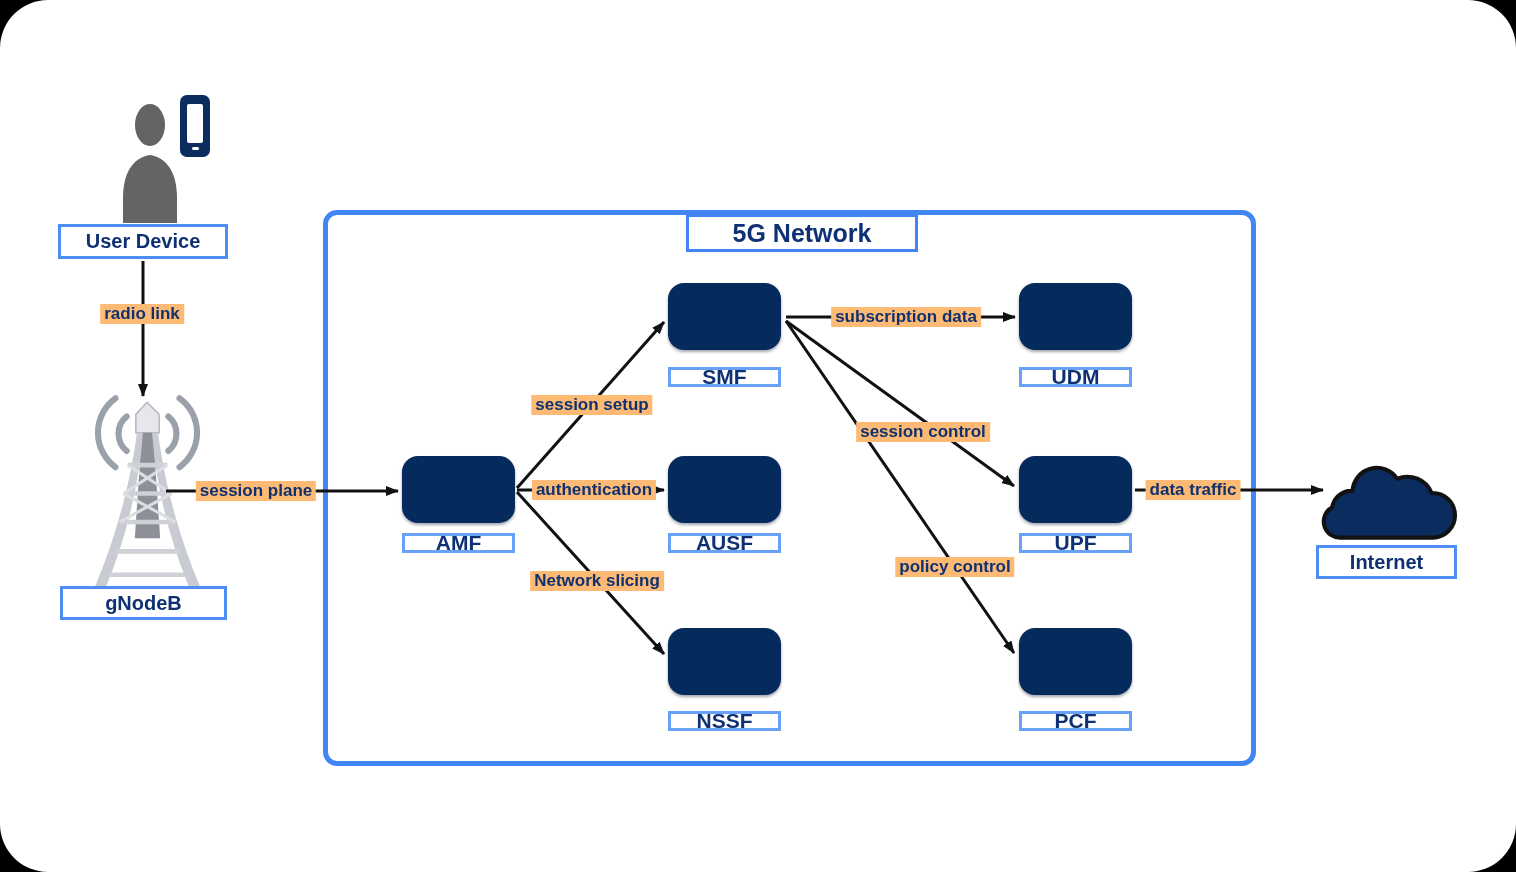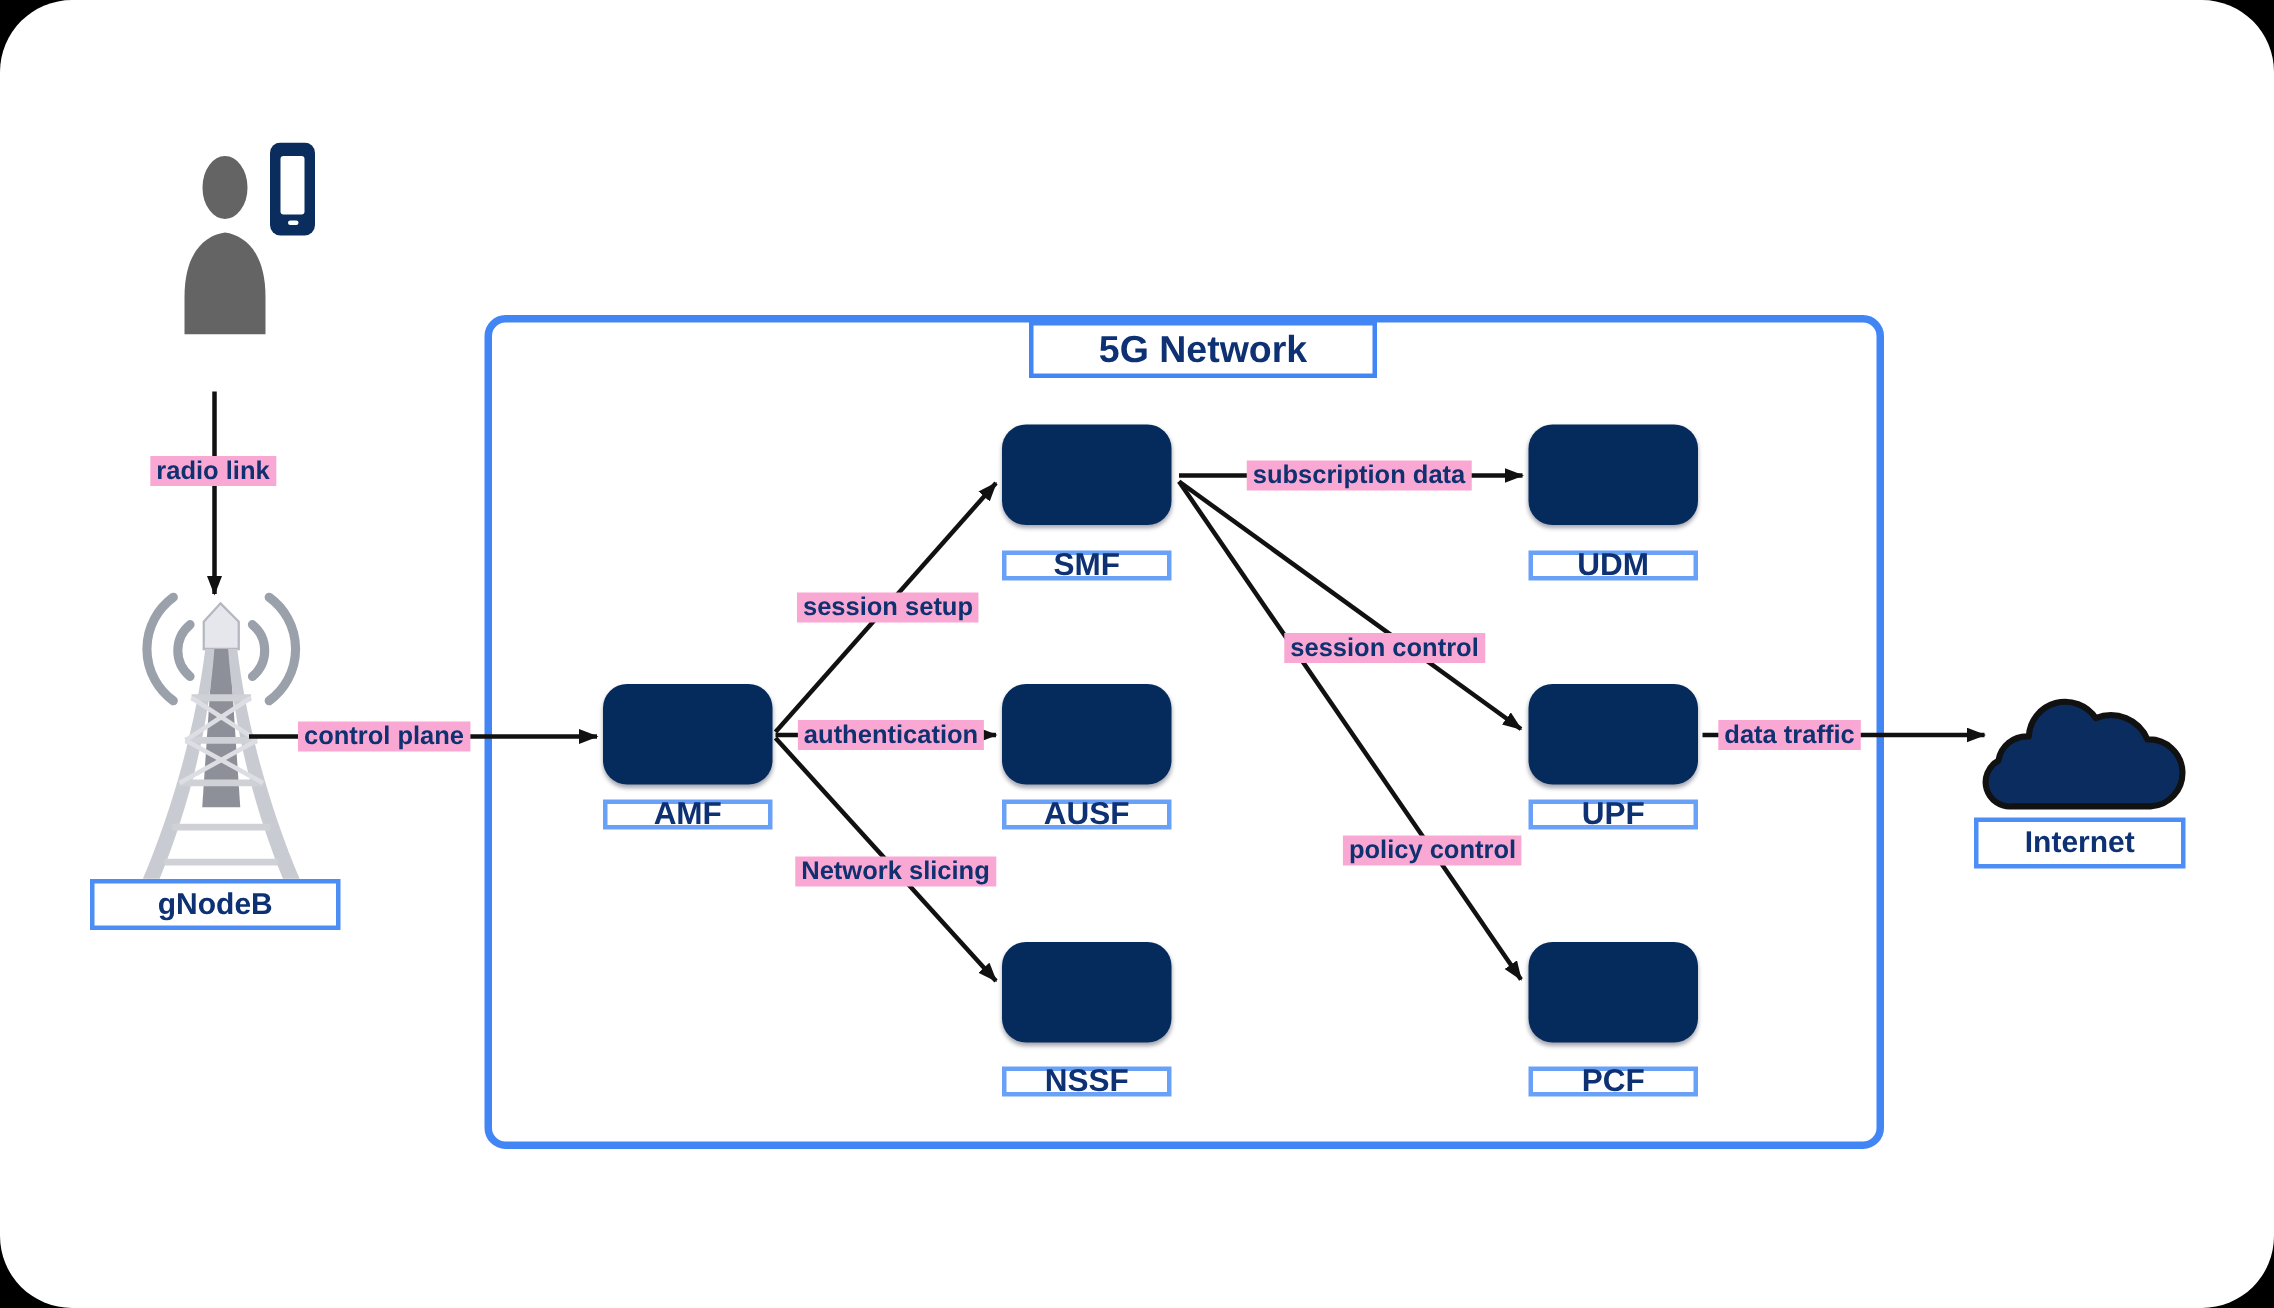--- a/index.html
+++ b/index.html
@@ -31,21 +31,21 @@
   #nlabel-udm{left:1019px;top:367px} #nlabel-upf{left:1019px;top:533px}
   #nlabel-pcf{left:1019px;top:711px}
   .xlabel{position:absolute; box-sizing:border-box; background:#fff;
     border:3px solid #4d8df6; color:#0d3173; z-index:2;
     font-weight:700; font-size:20px; display:flex; align-items:center; justify-content:center;}
   #xlabel-user{left:58px;top:224px;width:170px;height:35px}
   #xlabel-gnodeb{left:60px;top:586px;width:167px;height:34px}
   #xlabel-internet{left:1316px;top:545px;width:141px;height:34px}
   
   #edges-svg{position:absolute; left:0; top:0; z-index:3;}
-  .edge-label{position:absolute; transform:translate(-50%,-50%); background:#f9a8d4;
+  .edge-label{position:absolute; transform:translate(-50%,-50%); background:#fdba74;
     padding:0 4px; font-weight:700; font-size:17px; color:#0f316f;
     white-space:nowrap; z-index:4;}
   #elabel-radio_link{left:142px;top:314px}
   #elabel-control_plane{left:256px;top:491px}
   #elabel-session_setup{left:592px;top:405px}
   #elabel-authentication{left:594px;top:490px}
   #elabel-network_slicing{left:597px;top:581px}
   #elabel-subscription_data{left:906px;top:317px}
   #elabel-session_control{left:923px;top:432px}
   #elabel-policy_control{left:955px;top:567px}
@@ -117,20 +117,21 @@
   <div class="box" id="box-pcf"></div>
 
   <div class="nlabel" id="nlabel-amf">AMF</div>
   <div class="nlabel" id="nlabel-smf">SMF</div>
   <div class="nlabel" id="nlabel-ausf">AUSF</div>
   <div class="nlabel" id="nlabel-nssf">NSSF</div>
   <div class="nlabel" id="nlabel-udm">UDM</div>
   <div class="nlabel" id="nlabel-upf">UPF</div>
   <div class="nlabel" id="nlabel-pcf">PCF</div>
 
+  <div class="xlabel" id="xlabel-user">User Device</div>
   <div class="xlabel" id="xlabel-gnodeb">gNodeB</div>
   <div class="xlabel" id="xlabel-internet">Internet</div>
 
   <svg id="edges-svg" width="1516" height="872">
     <defs>
       <marker id="arrow" markerWidth="14" markerHeight="12" refX="12" refY="5" orient="auto" markerUnits="userSpaceOnUse">
         <path d="M0,0 L13,5 L0,10 Z" fill="#111111"></path>
       </marker>
     </defs>
     <g stroke="#111111" stroke-width="3">
@@ -140,21 +141,21 @@
       <line x1="517" y1="490" x2="664" y2="490" marker-end="url(#arrow)"></line>
       <line x1="517" y1="492" x2="664" y2="654" marker-end="url(#arrow)"></line>
       <line x1="786" y1="317" x2="1015" y2="317" marker-end="url(#arrow)"></line>
       <line x1="786" y1="321" x2="1014" y2="486" marker-end="url(#arrow)"></line>
       <line x1="786" y1="321" x2="1014" y2="653" marker-end="url(#arrow)"></line>
       <line x1="1135" y1="490" x2="1323" y2="490" marker-end="url(#arrow)"></line>
     </g>
   </svg>
 
   <div class="edge-label" id="elabel-radio_link">radio link</div>
-  <div class="edge-label" id="elabel-control_plane">control plane</div>
+  <div class="edge-label" id="elabel-control_plane">session plane</div>
   <div class="edge-label" id="elabel-session_setup">session setup</div>
   <div class="edge-label" id="elabel-authentication">authentication</div>
   <div class="edge-label" id="elabel-network_slicing">Network slicing</div>
   <div class="edge-label" id="elabel-subscription_data">subscription data</div>
   <div class="edge-label" id="elabel-session_control">session control</div>
   <div class="edge-label" id="elabel-policy_control">policy control</div>
   <div class="edge-label" id="elabel-data_traffic">data traffic</div>
 
 </div>
 

